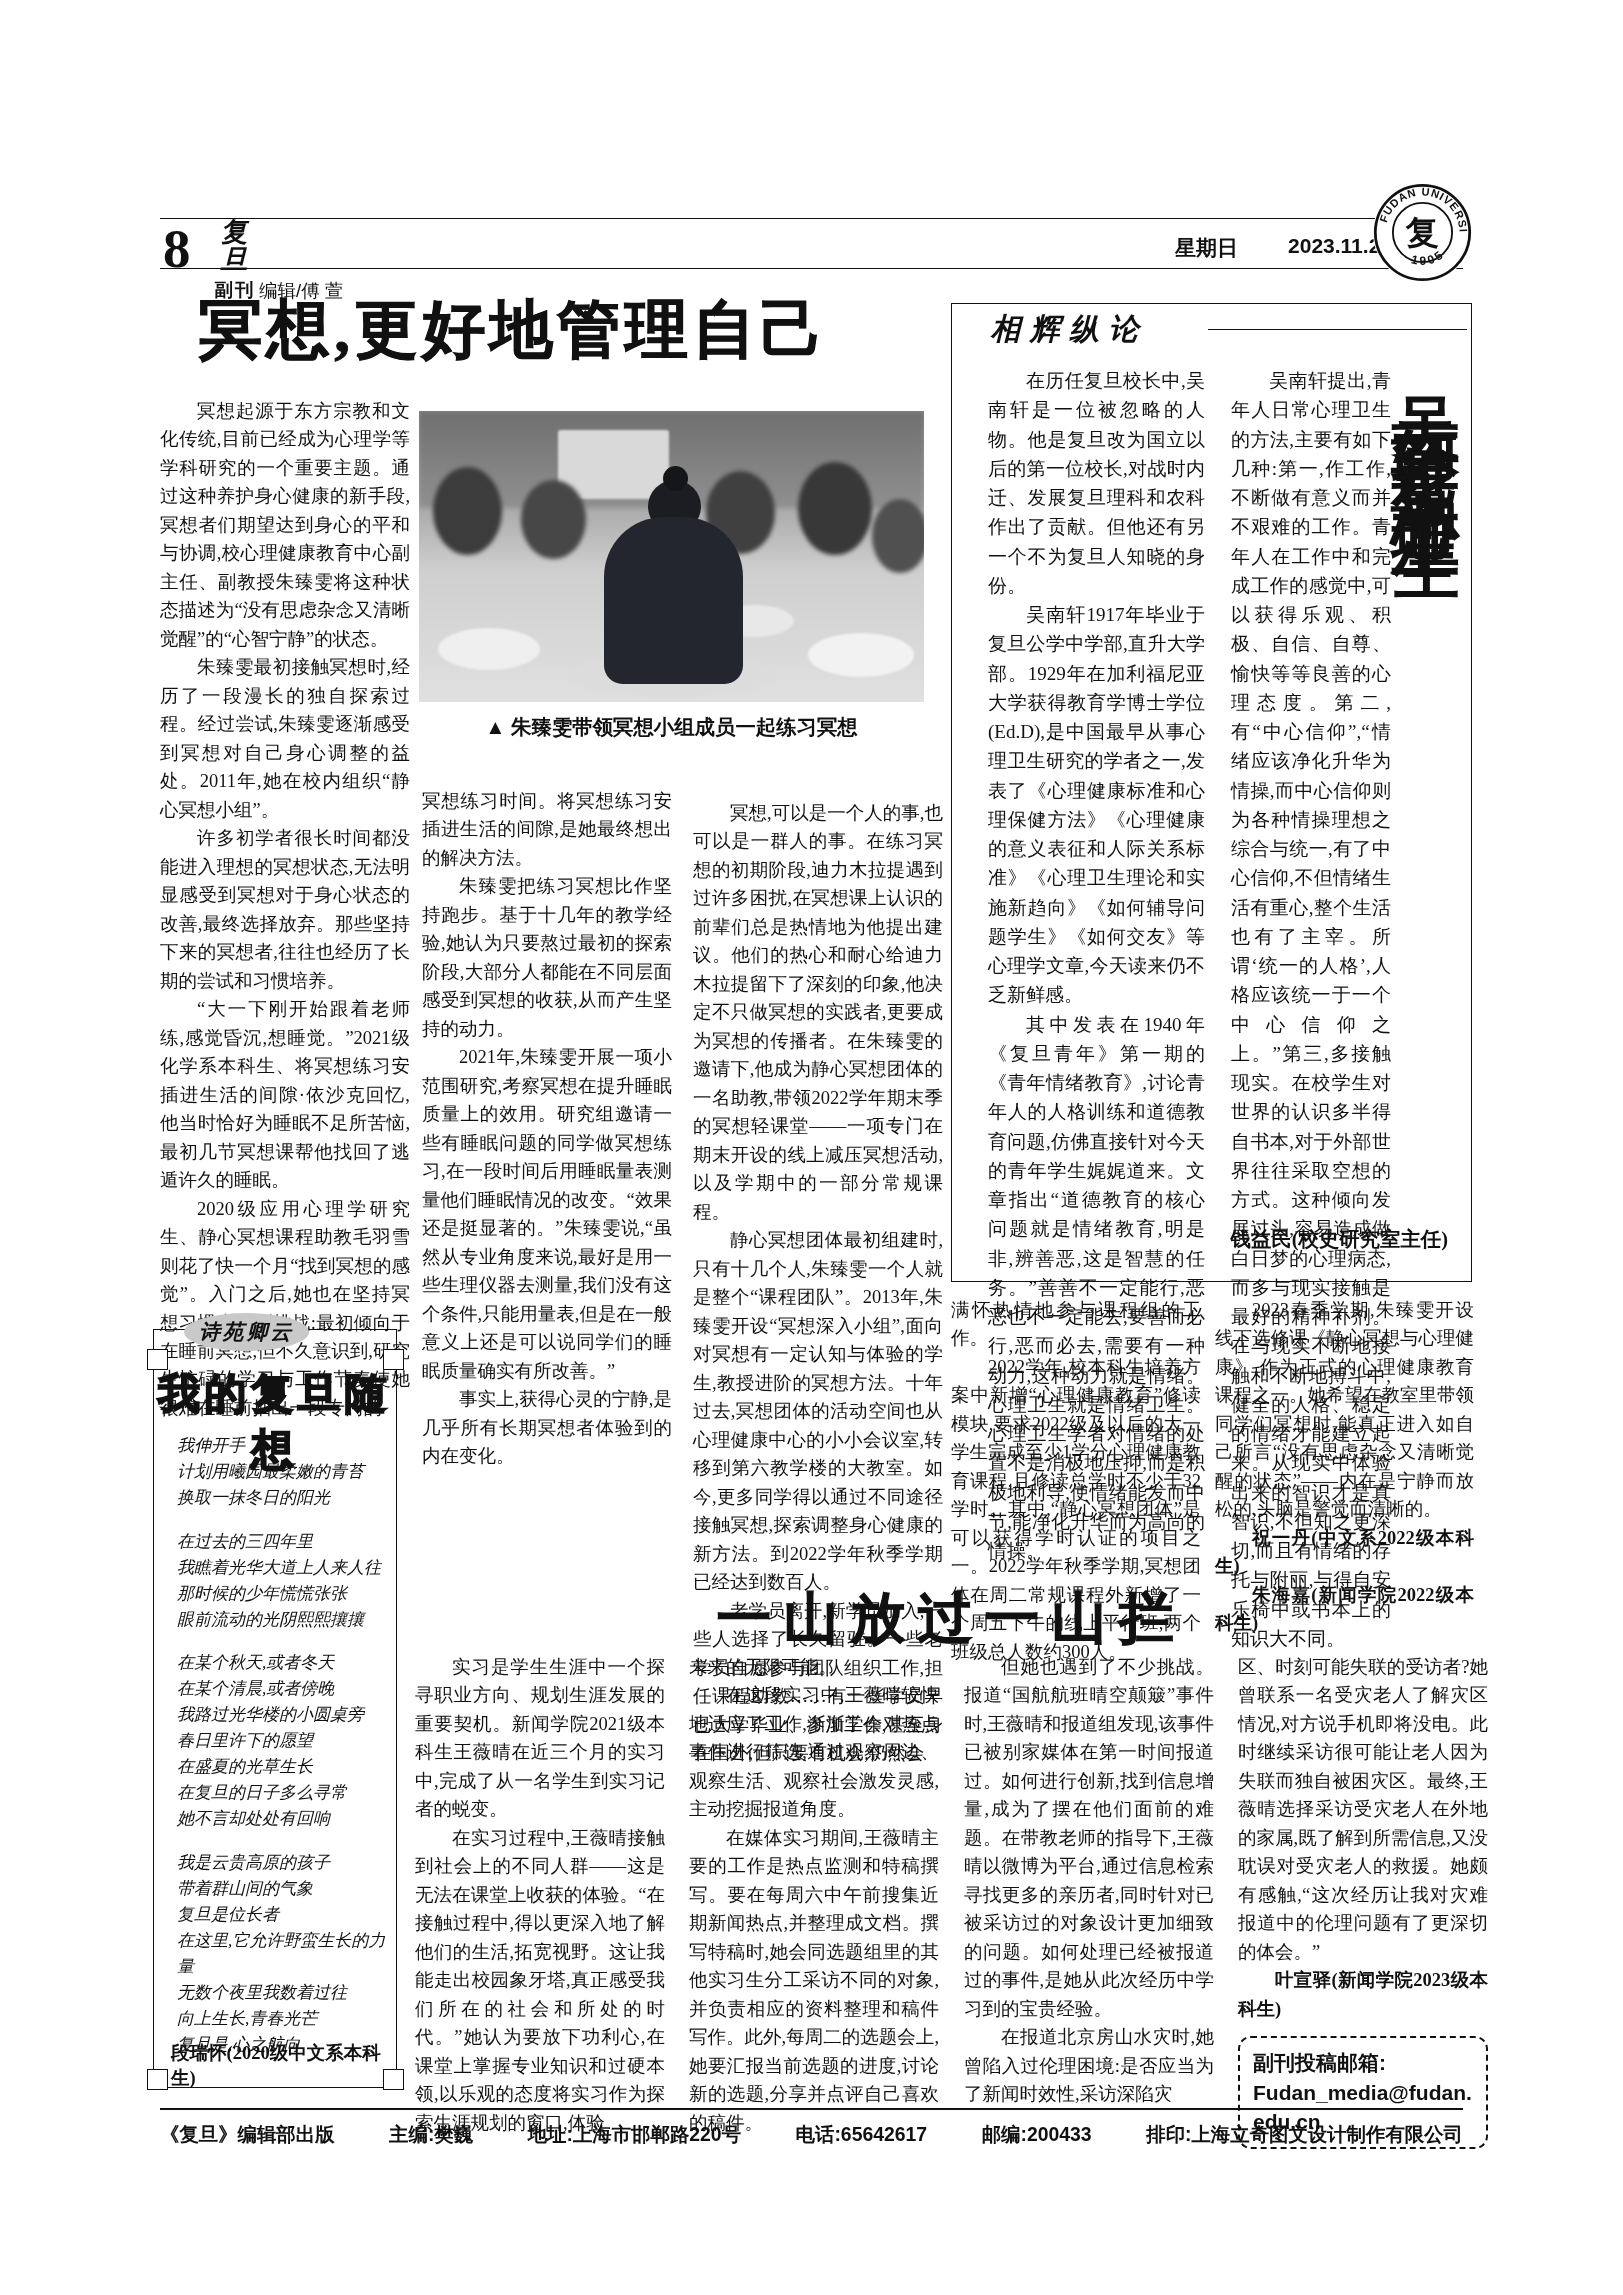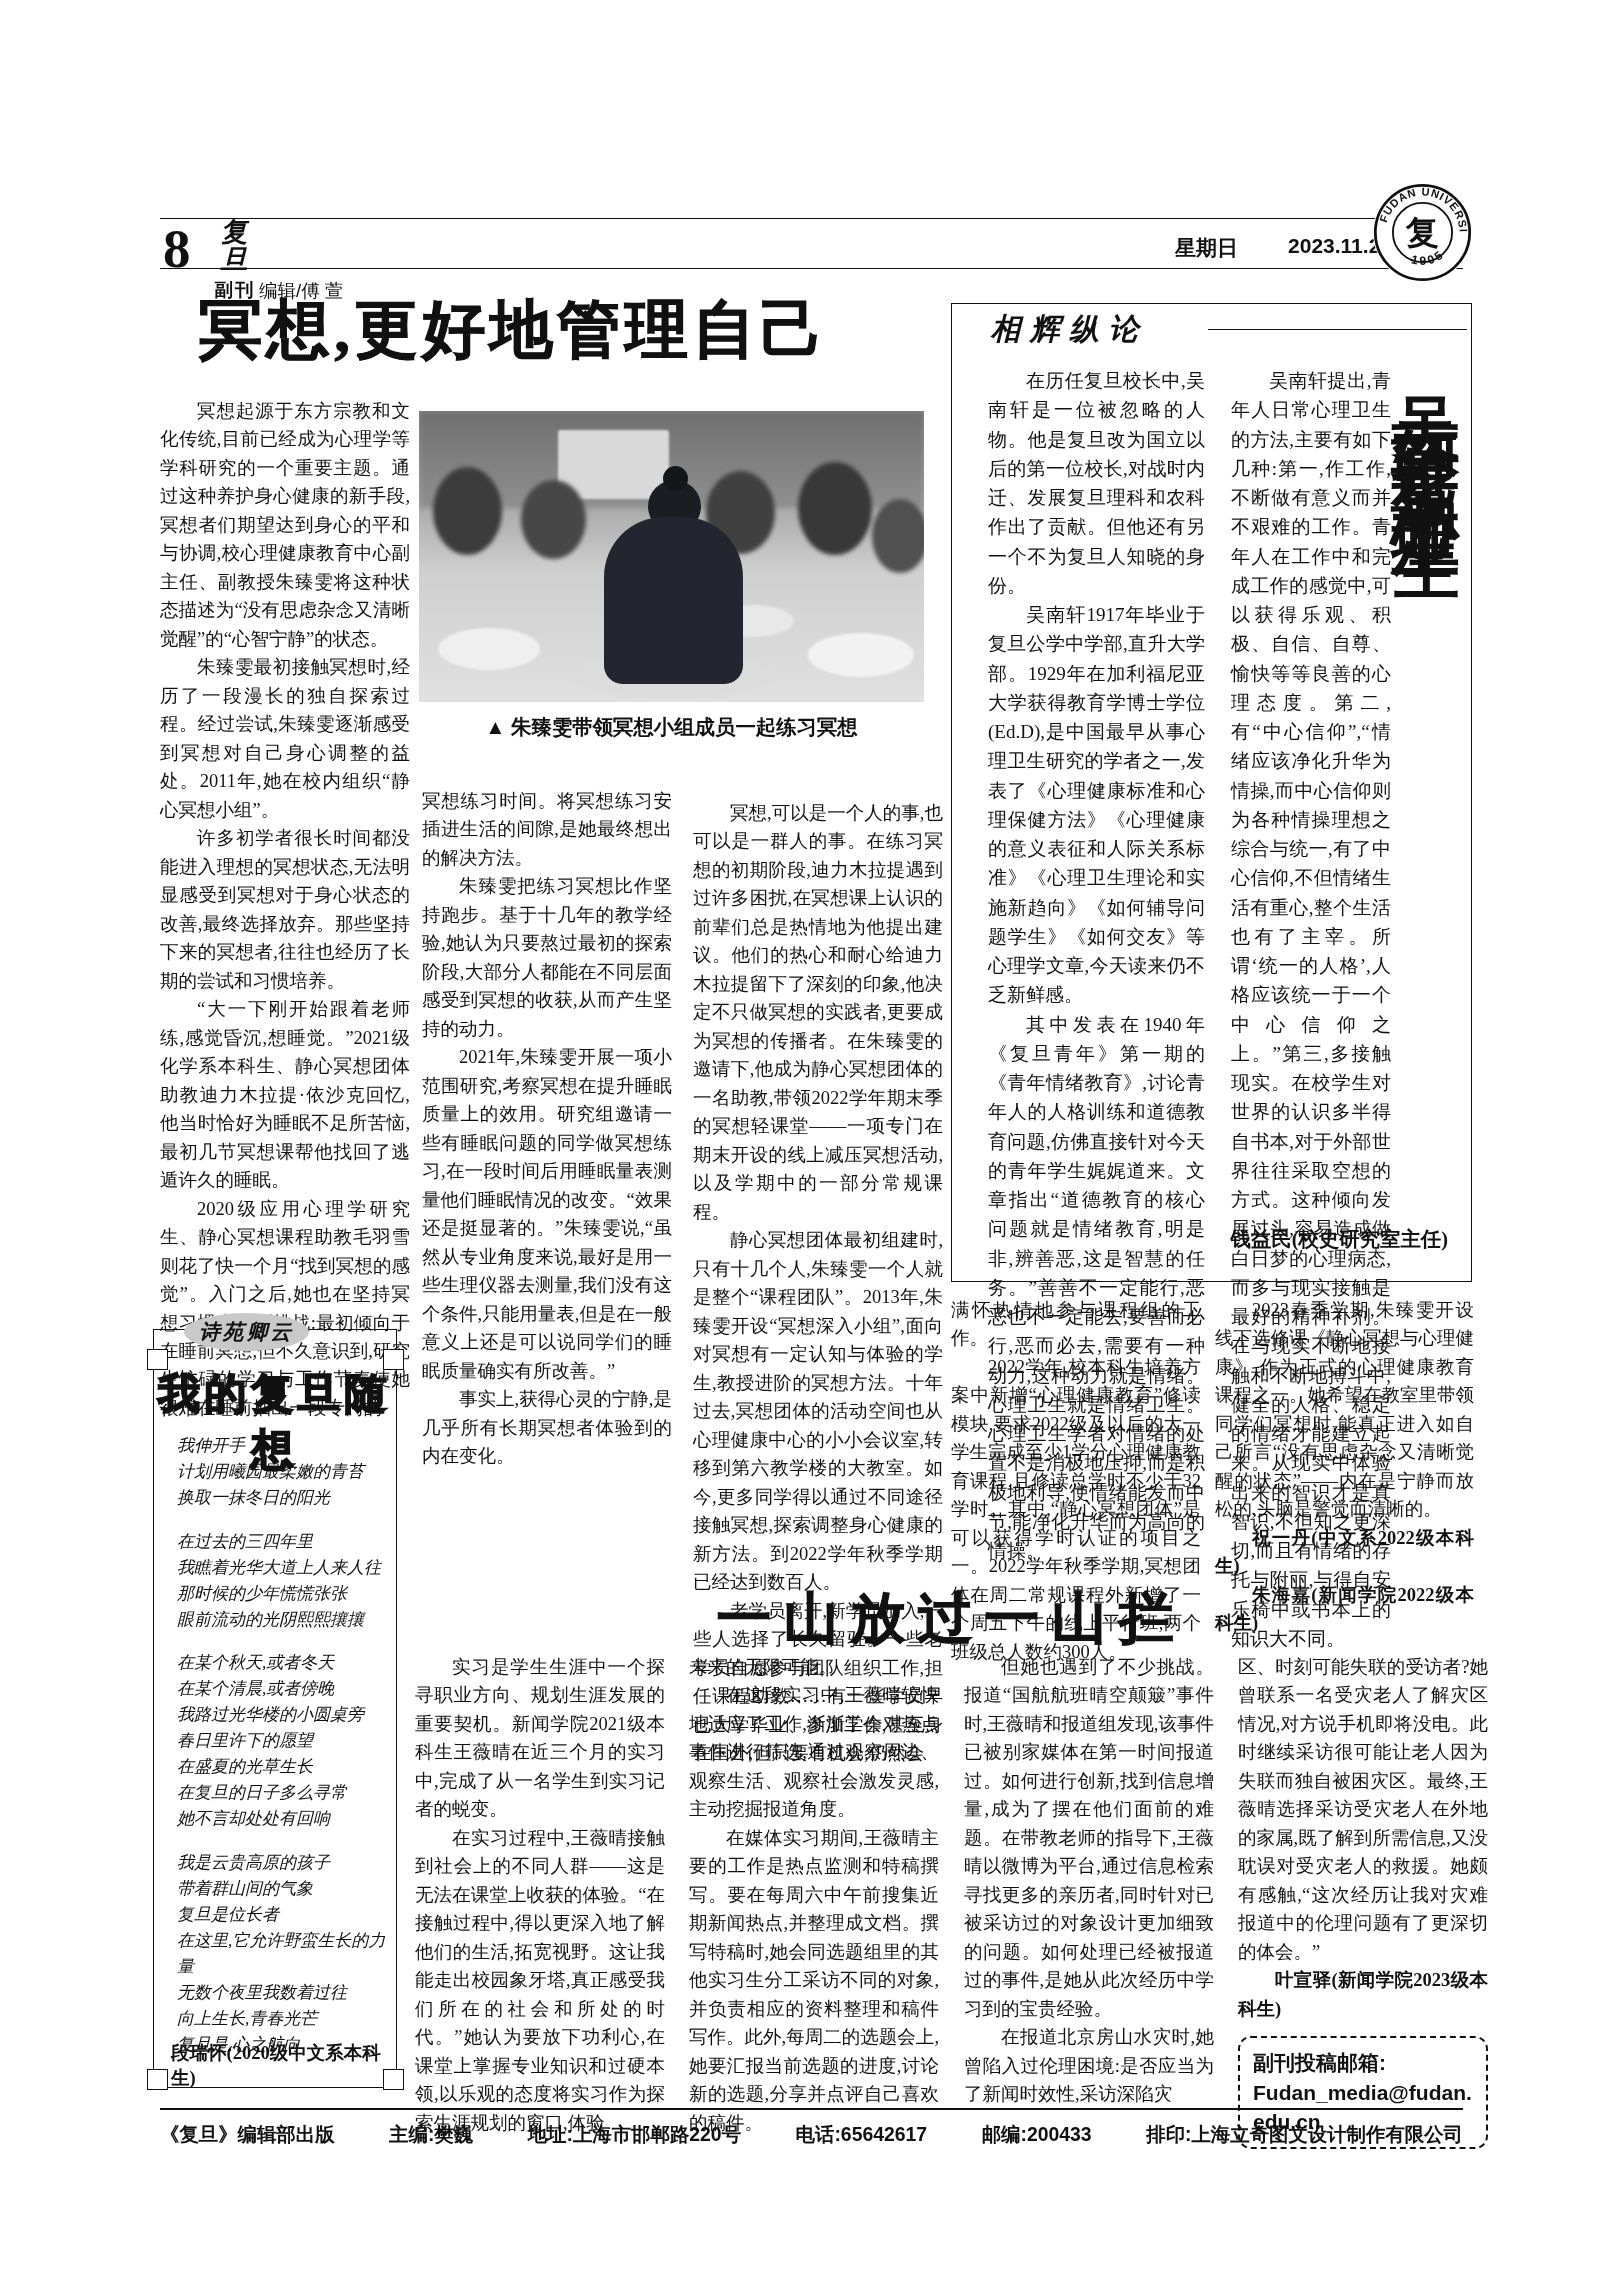--- a/index.html
+++ b/index.html
@@ -110,21 +110,21 @@
       <text x="107" y="132" text-anchor="middle" font-size="72" font-weight="bold" fill="#111" font-family="Liberation Serif,serif">复</text>
     </svg>
   </div>
 
   <div id="main-headline">冥想,更好地管理自己</div>
 
   <div class="col" style="left:160px;top:397px;width:250px;">
       <p>冥想起源于东方宗教和文化传统,目前已经成为心理学等学科研究的一个重要主题。通过这种养护身心健康的新手段,冥想者们期望达到身心的平和与协调,校心理健康教育中心副主任、副教授朱臻雯将这种状态描述为“没有思虑杂念又清晰觉醒”的“心智宁静”的状态。</p>
       <p>朱臻雯最初接触冥想时,经历了一段漫长的独自探索过程。经过尝试,朱臻雯逐渐感受到冥想对自己身心调整的益处。2011年,她在校内组织“静心冥想小组”。</p>
       <p>许多初学者很长时间都没能进入理想的冥想状态,无法明显感受到冥想对于身心状态的改善,最终选择放弃。那些坚持下来的冥想者,往往也经历了长期的尝试和习惯培养。</p>
-      <p>“大一下刚开始跟着老师练,感觉昏沉,想睡觉。”2021级化学系本科生、静心冥想团体助教迪力木拉提·依沙克回忆,他当时恰好为睡眠不足所苦恼,最初几节冥想课帮他找回了逃遁许久的睡眠。</p>
+      <p>“大一下刚开始跟着老师练,感觉昏沉,想睡觉。”2021级化学系本科生、将冥想练习安插进生活的间隙·依沙克回忆,他当时恰好为睡眠不足所苦恼,最初几节冥想课帮他找回了逃遁许久的睡眠。</p>
       <p>2020级应用心理学研究生、静心冥想课程助教毛羽雪则花了快一个月“找到冥想的感觉”。入门之后,她也在坚持冥想习惯上遇到挑战:最初倾向于在睡前冥想,但不久意识到,研究生忙碌的学习与工作节奏使她很难在睡前抽出一段专门的</p>
     </div>
 
   <div id="photo">
     <div class="band" style="position:absolute;"></div>
     <div class="ph screen"></div>
     <div class="ph p1"></div>
     <div class="ph p2"></div>
     <div class="ph p3"></div>
     <div class="ph p4"></div>

